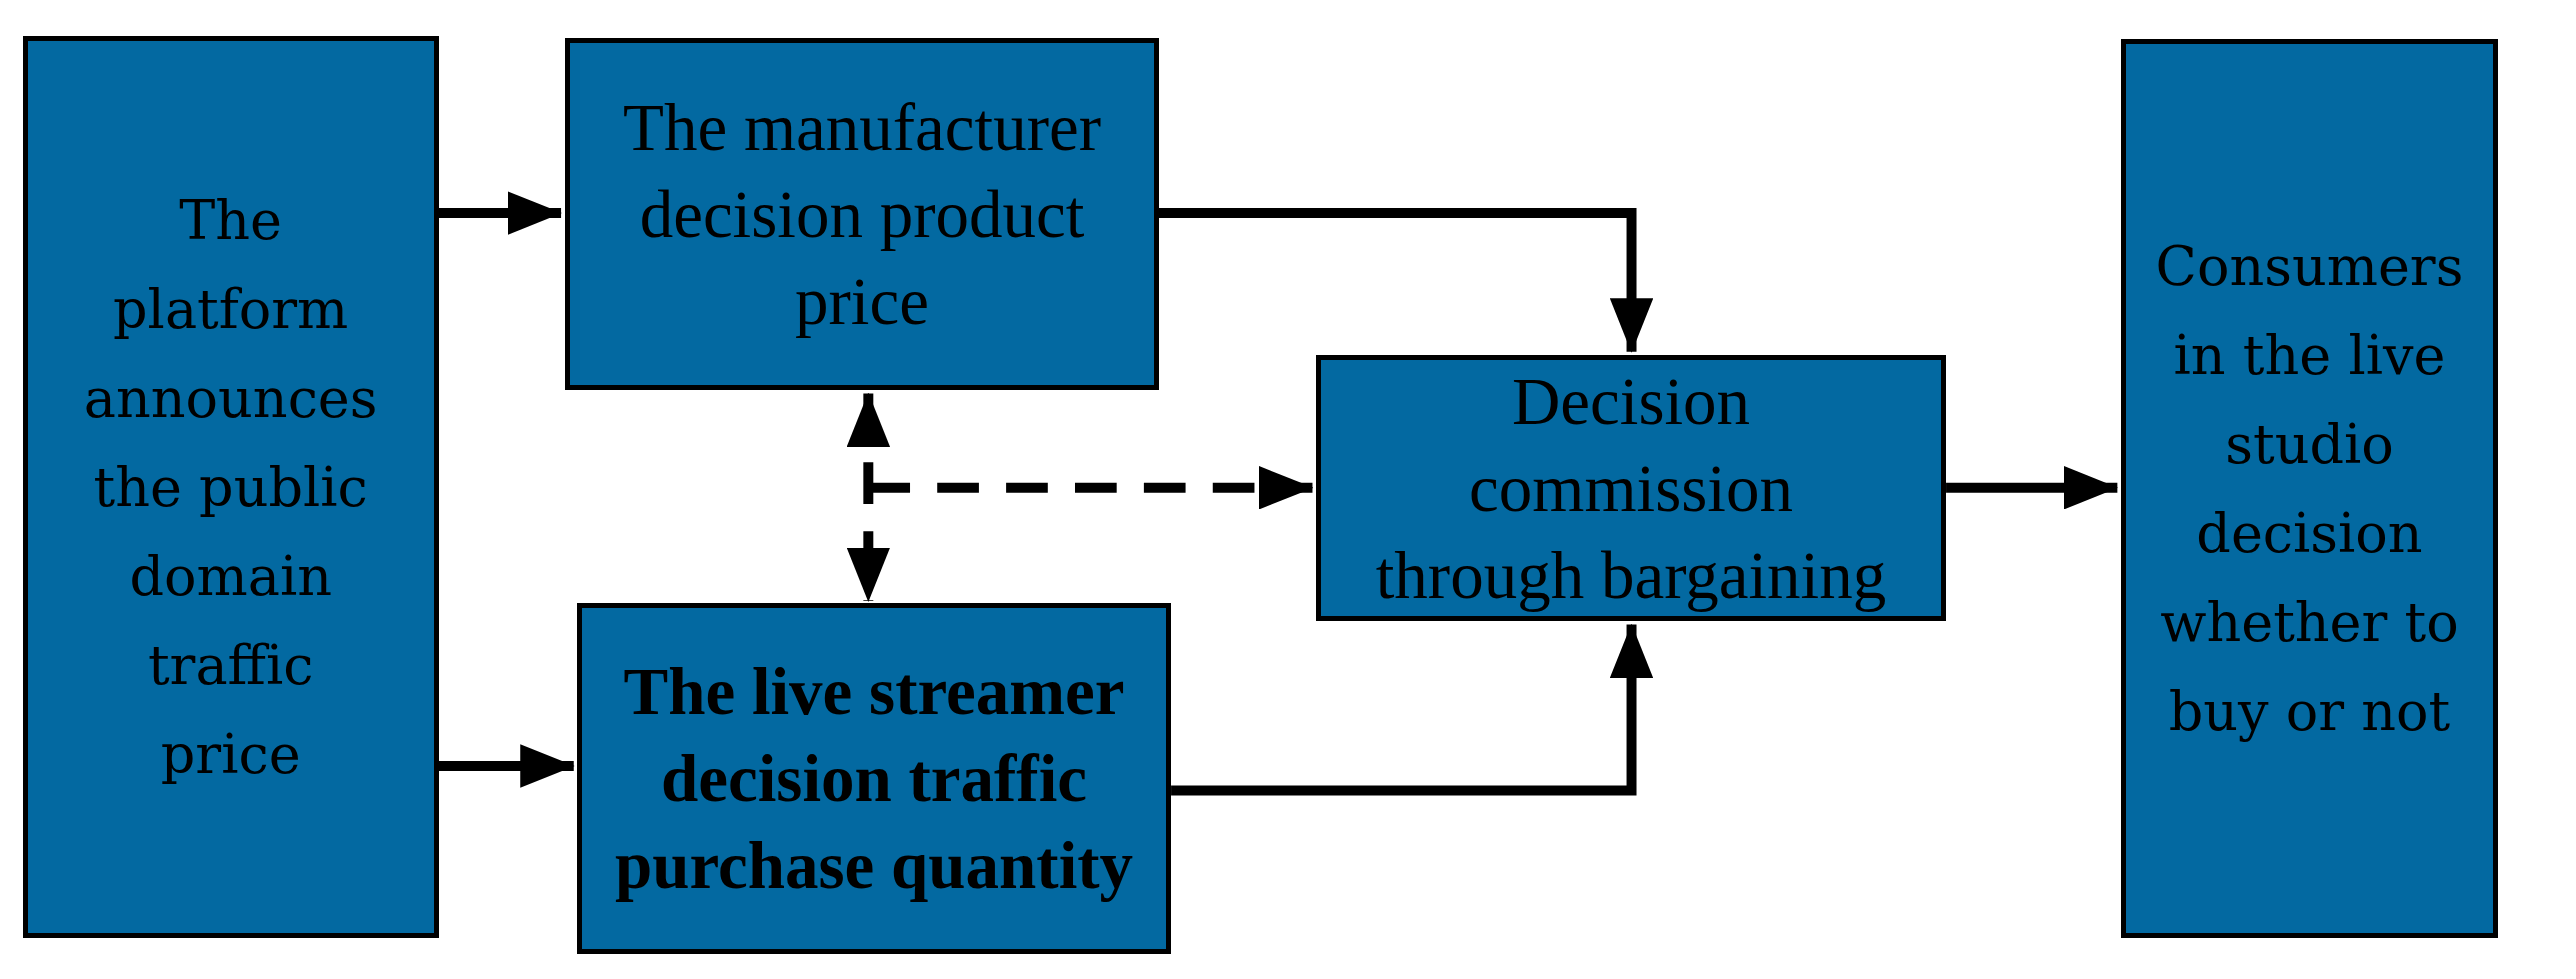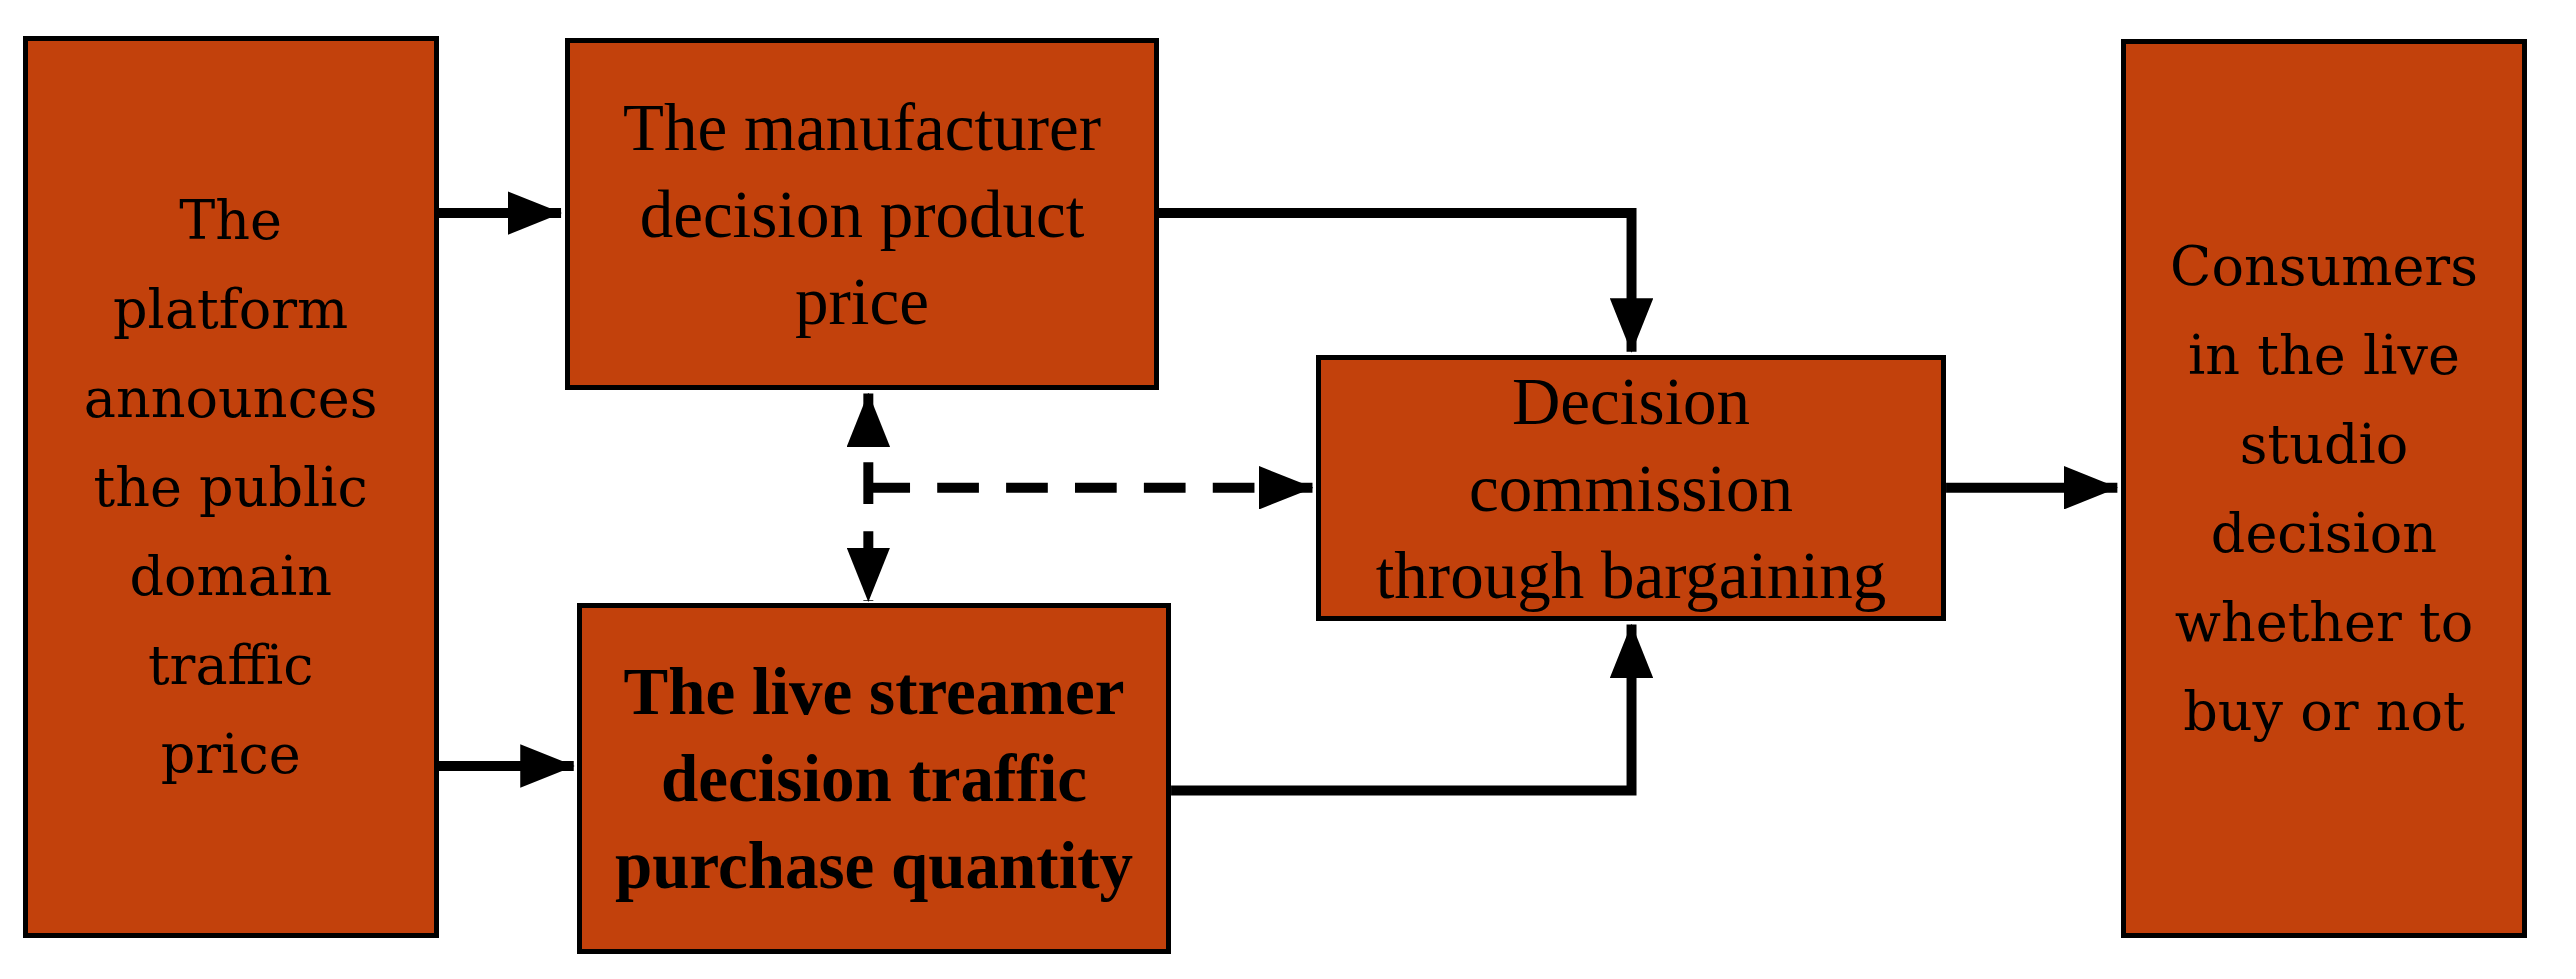--- a/index.html
+++ b/index.html
@@ -16,21 +16,21 @@
   }
   #connector-layer {
     position: absolute;
     left: 0; top: 0;
     width: 2576px;
     height: 980px;
   }
   .box {
     position: absolute;
     box-sizing: border-box;
-    background: #c2410c;
+    background: #0369a1;
     border: 5.4px solid #000000;
     display: flex;
     align-items: center;
     justify-content: center;
     text-align: center;
     color: #000000;
   }
   .box .label {
     white-space: pre-line;
   }
@@ -43,21 +43,21 @@
   
   .times-serif .label {
     font-family: "Liberation Serif", serif;
     font-size: 67px;
     line-height: 87px;
   }
   #box-platform     { left: 22.7px;   top: 36px;  width: 416px; height: 902px; }
   #box-manufacturer { left: 565px;  top: 38px;  width: 594px; height: 352px; }
   #box-streamer     { left: 577px;  top: 603px; width: 594px; height: 351px; font-weight: bold; }
   #box-commission   { left: 1316px; top: 355px; width: 630px; height: 266px; }
-  #box-consumers    { left: 2121px; top: 39px;  width: 406px; height: 899px; }
+  #box-consumers    { left: 2121px; top: 39px;  width: 377px; height: 899px; }
 
   .solid-line {
     stroke: #000000;
     stroke-width: 11;
     fill: none;
   }
   .dashed-line {
     stroke: #000000;
     stroke-width: 11;
     fill: none;

